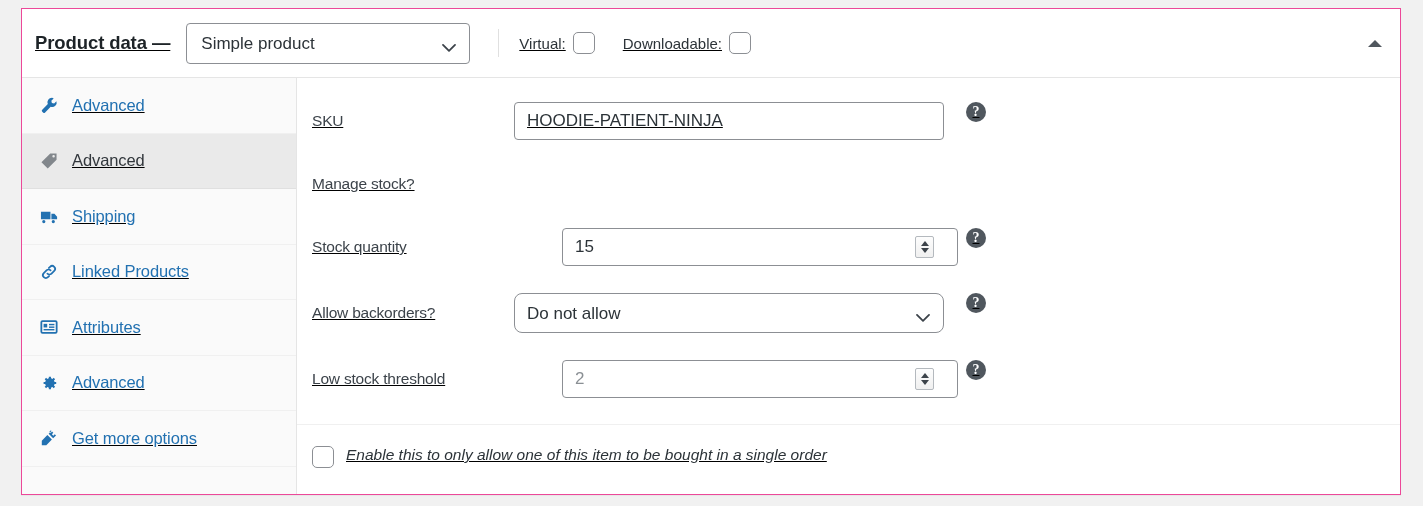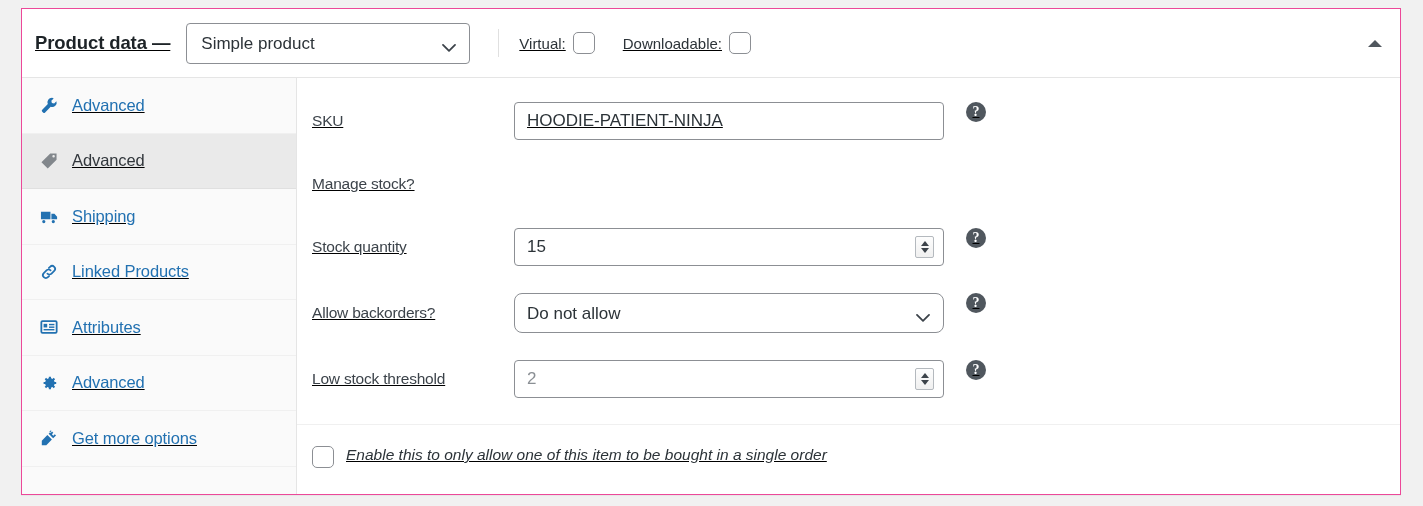--- a/index.html
+++ b/index.html
@@ -179,21 +179,21 @@
     color: #2c3338;
     background: #fff;
     border: 1px solid #8c8f94;
     border-radius: 4px;
     padding: 0 12px;
     outline: none;
   }
   .txtin::placeholder { color: #8a8f94; opacity: 1; }
 
   .numwrap { position: relative; width: 430px; }
-  .numwrap .txtin { width: 430px; padding-right: 40px; }
+  .numwrap .txtin { width: 396px; padding-right: 40px; margin-left: 48px; }
   .spinner {
     position: absolute;
     right: 10px; top: 50%;
     transform: translateY(-50%);
     width: 19px; height: 22px;
     border: 1px solid #b4b9be;
     border-radius: 2px;
     background: linear-gradient(#fdfdfd,#f0f0f0);
     display: flex; flex-direction: column;
     align-items: center; justify-content: center;

